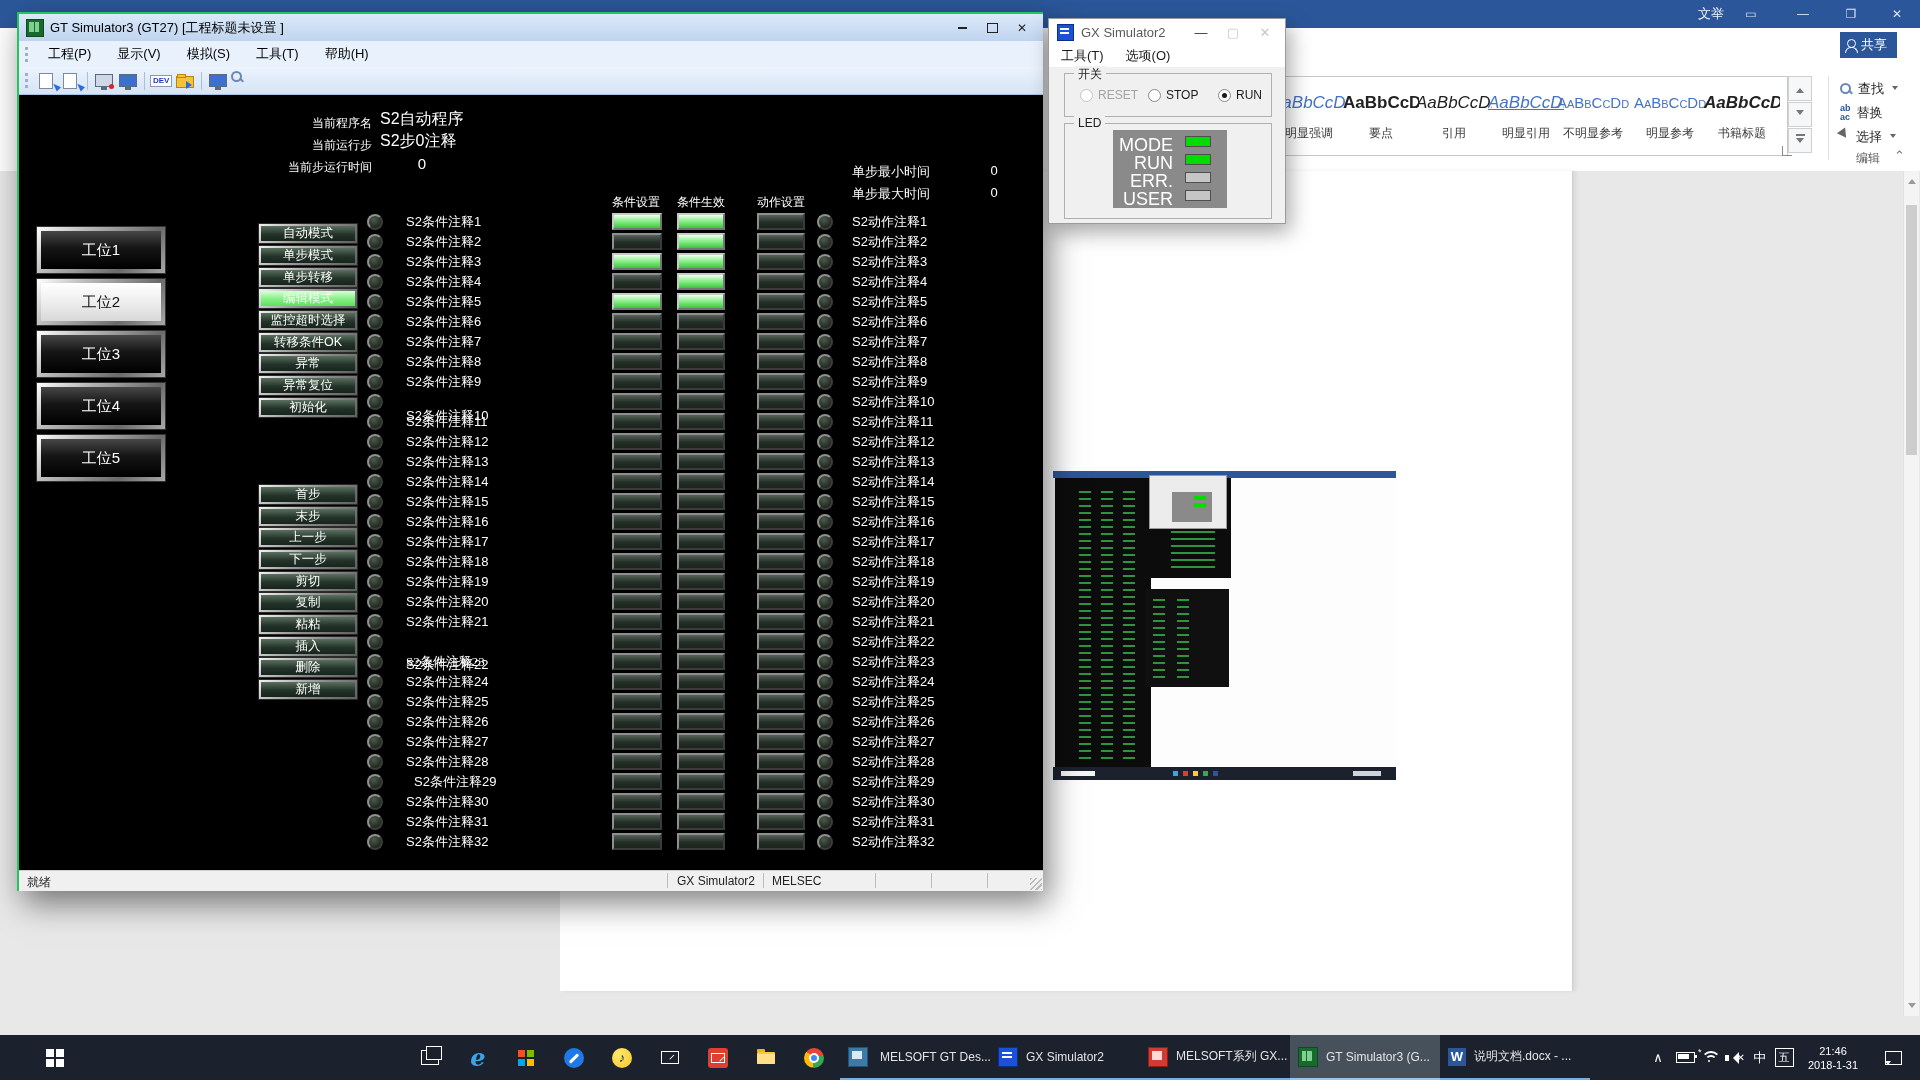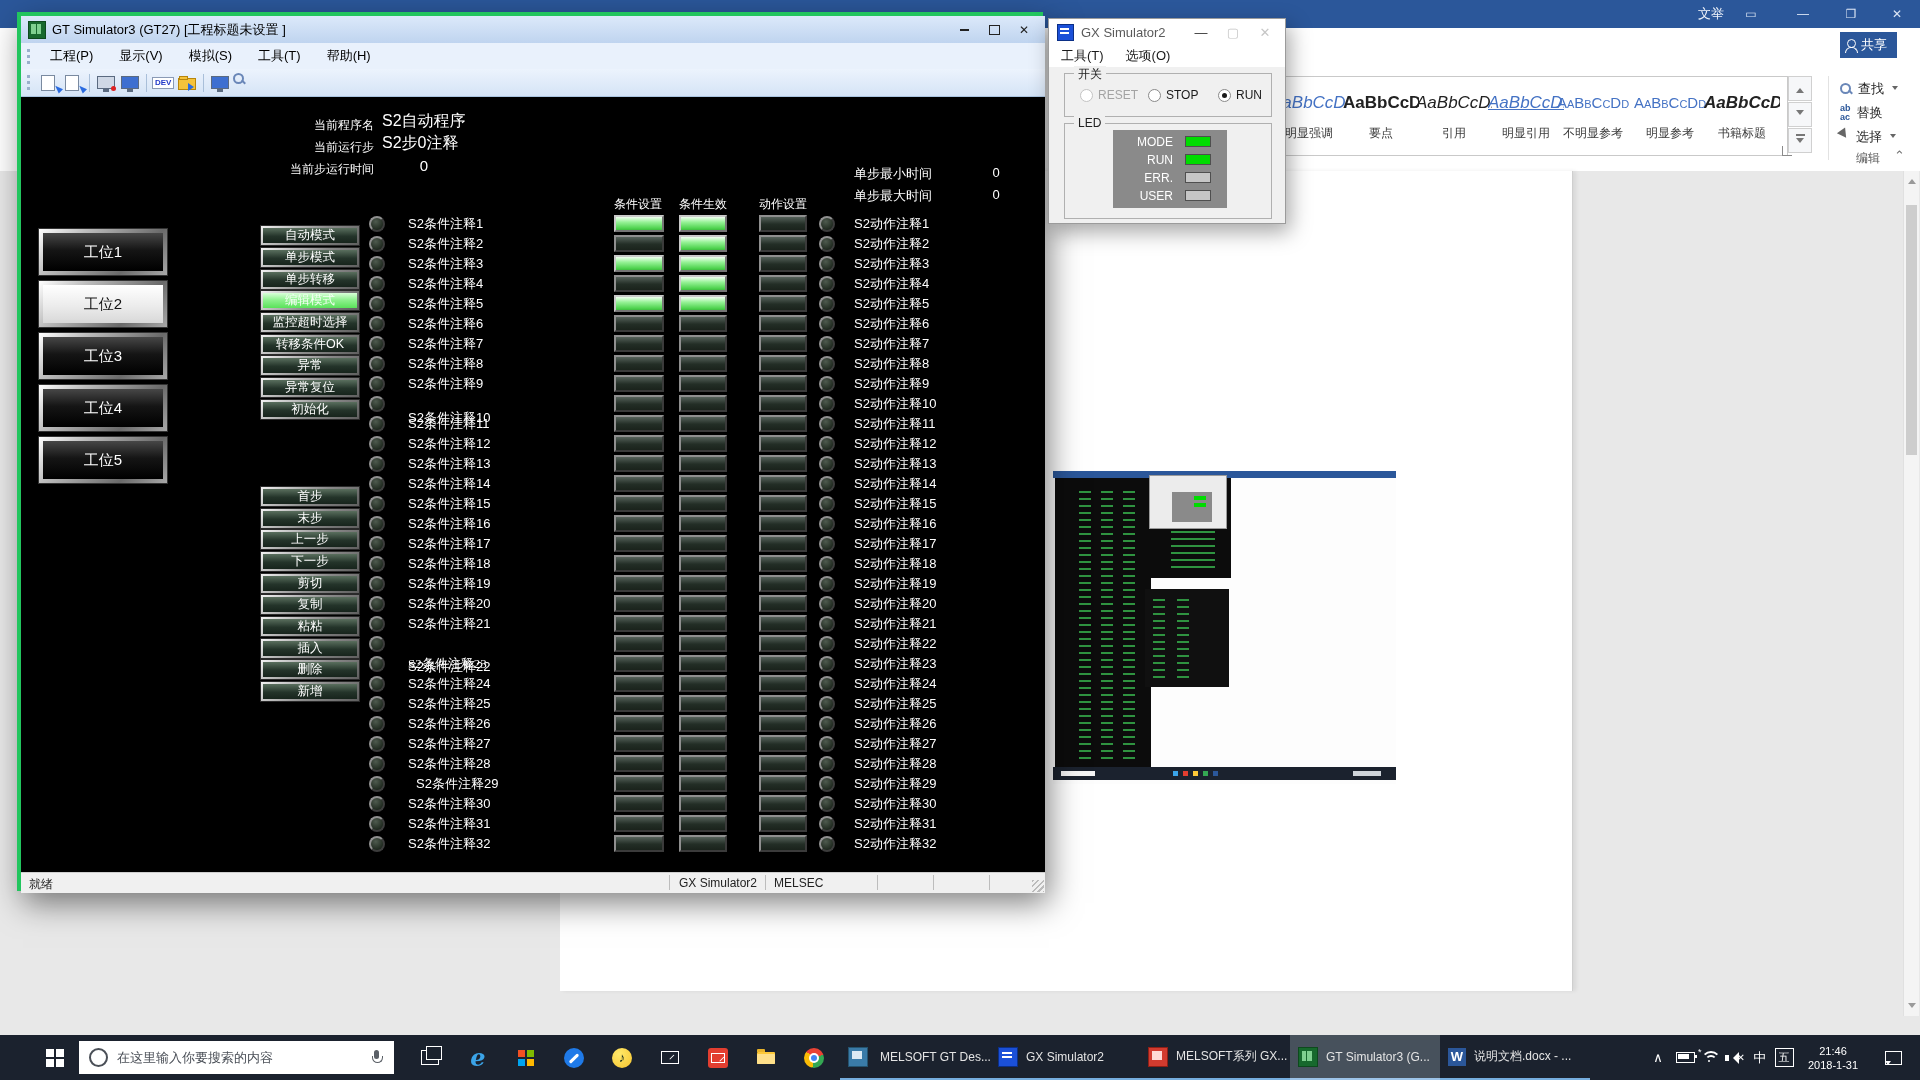--- a/index.html
+++ b/index.html
@@ -58,21 +58,21 @@
             font-size:12px;color:#4a4a4a;}
   .ws-item{position:absolute;top:2px;white-space:nowrap;}
   .book{position:absolute;top:4px;width:12px;height:9px;border:1px solid #8a8a8a;background:#fff;}
   .book::after{content:"";position:absolute;left:5px;top:0;width:1px;height:8px;background:#8a8a8a;}
   .viewic{position:absolute;top:4px;width:12px;height:10px;border:1px solid #8f8f8f;background:#fff;}
   .viewic.sel{background:#d5d5d5;}
   .zoom-track{position:absolute;top:8px;width:80px;height:2px;background:#c2c2c2;}
   .zoom-thumb{position:absolute;top:4px;width:7px;height:11px;background:#8a8a8a;}
   .zbtn{position:absolute;top:2px;font-size:13px;color:#666;}
   
-  .gt{left:17px;top:12px;width:1026px;height:879px;background:#dce9f8;border:4px solid #22c55e;
+  .gt{left:17px;top:12px;width:1026px;height:879px;background:#dce9f8;border:2px solid #22c55e;
       box-shadow:6px 12px 30px rgba(0,0,0,.5);z-index:30;box-sizing:border-box;}
   .gt-titlebar{position:absolute;left:0;top:0;width:1024px;height:27px;
       background:linear-gradient(180deg,#dce9fa,#bfd4ef);display:flex;align-items:center;padding-left:7px;box-sizing:border-box;}
   .gt-ico{width:16px;height:16px;background:#17692d;border:1px solid #0d4a1d;margin-right:6px;position:relative;}
   .gt-ico::after{content:"";position:absolute;left:2px;top:2px;width:10px;height:10px;
       background:linear-gradient(90deg,#7fd08f 45%,#17692d 45% 55%,#7fd08f 55%),linear-gradient(180deg,#7fd08f 45%,#17692d 45% 55%,#7fd08f 55%);}
   .gt-title-text{font-size:13px;color:#000;white-space:nowrap;}
   .gt-caps{margin-left:auto;display:flex;padding-right:6px;}
   .gt-cap{width:30px;height:20px;display:flex;align-items:center;justify-content:center;color:#222;font-size:12px;}
   .cap-min{width:9px;height:2px;background:#222;}
@@ -133,21 +133,21 @@
   .gx-menubar{position:absolute;left:0;top:26px;width:236px;height:22px;background:#fff;display:flex;align-items:center;padding-left:12px;box-sizing:border-box;}
   .gx-mi{font-size:13px;color:#1a1a1a;margin-right:22px;}
   .gx-group{position:absolute;border:1px solid #b0b0b0;}
   .gx-legend{position:absolute;left:9px;top:-8px;background:#f0f0f0;padding:0 4px;font-size:12px;color:#222;}
   .radio-row{position:absolute;display:flex;align-items:center;gap:5px;font-size:12px;color:#1a1a1a;}
   .radio{width:13px;height:13px;border-radius:50%;border:1px solid #8a8a8a;background:#fff;box-sizing:border-box;position:relative;}
   .radio.sel::after{content:"";position:absolute;left:3px;top:3px;width:5px;height:5px;border-radius:50%;background:#1a1a1a;}
   .radio.dis{border-color:#c3c3c3;}
   .radio-row.dis{color:#a3a3a3;}
   .led-panel{position:absolute;left:48px;top:6px;width:114px;height:78px;background:#8a8a8a;}
-  .led-lab{position:absolute;width:56px;text-align:right;font-size:12px;color:#fff;}
+  .led-lab{position:absolute;width:56px;text-align:right;font-size:18px;color:#fff;}
   .led-rect{position:absolute;left:72px;width:26px;height:11px;border:1px solid #4f4f4f;box-sizing:border-box;}
   .led-rect.on{background:#00dc00;}
   .led-rect.off{background:#c6c6c6;}
   
   .tb{left:0;top:1035px;width:1920px;height:45px;background:#1b222e;z-index:50;}
   .trs{position:absolute;top:0;height:45px;display:flex;align-items:center;justify-content:center;}
   .winlogo{display:grid;grid-template-columns:8px 8px;grid-template-rows:8px 8px;gap:2px;}
   .winlogo i{background:#fff;}
   .tb-search{position:absolute;left:79px;top:6px;width:315px;height:33px;background:#fff;display:flex;align-items:center;}
   .cortana{width:15px;height:15px;border:2px solid #4a4f57;border-radius:50%;margin:0 9px 0 10px;}
@@ -749,25 +749,20 @@
 
   <div class="a tb">
     <div class="trs" style="left:32px;width:46px">
       <span class="winlogo">
           <i></i>
           <i></i>
           <i></i>
           <i></i>
         </span>
     </div>
-    <div class="tb-search">
-      <span class="cortana"></span>
-      <span class="tb-ph">在这里输入你要搜索的内容</span>
-      <span class="micb"></span>
-    </div>
     <div class="trs" style="left:406px;width:48px">
         <span class="tview"></span>
       </div>
     <div class="trs" style="left:454px;width:48px">
         <span class="edge-e">e</span>
       </div>
     <div class="trs" style="left:502px;width:48px">
       <span class="store">
         <i style="left:0;top:0;background:#f25022"></i>
           <i style="left:9px;top:0;background:#7fba00"></i>

